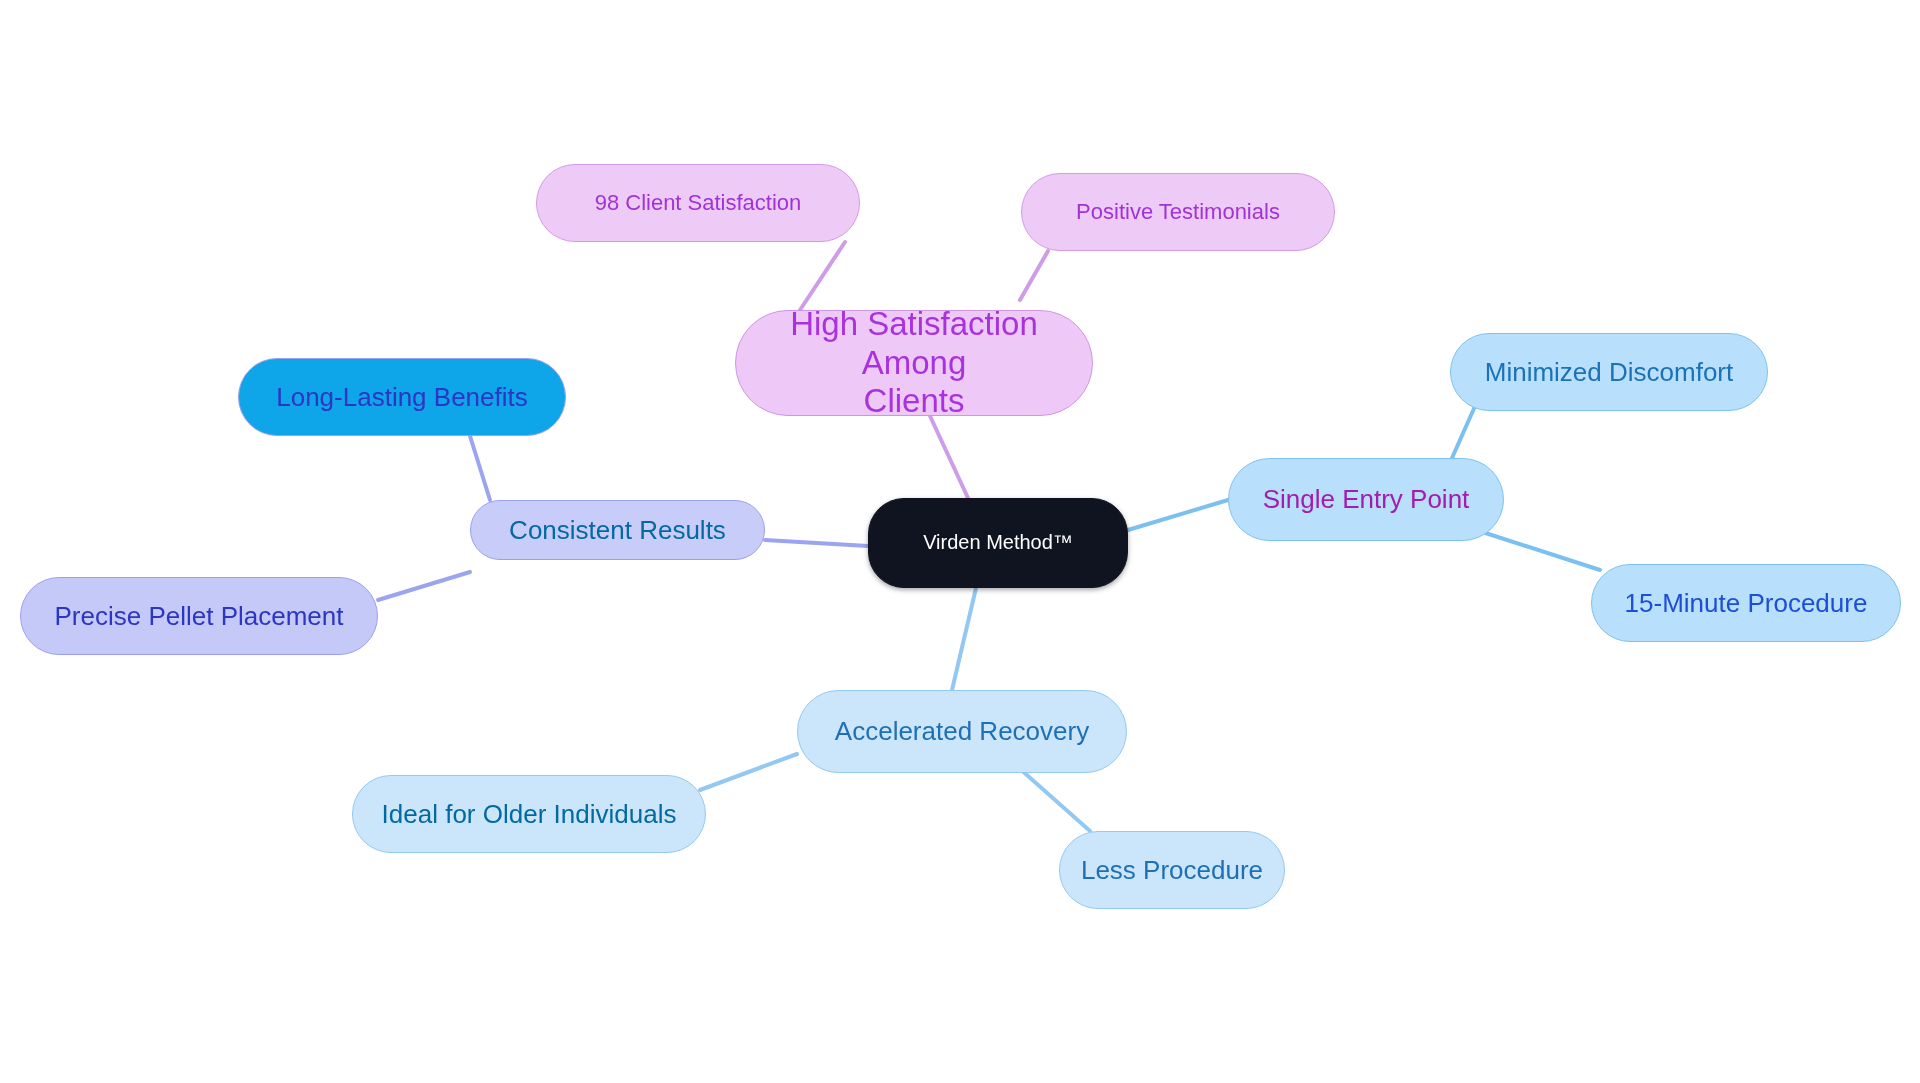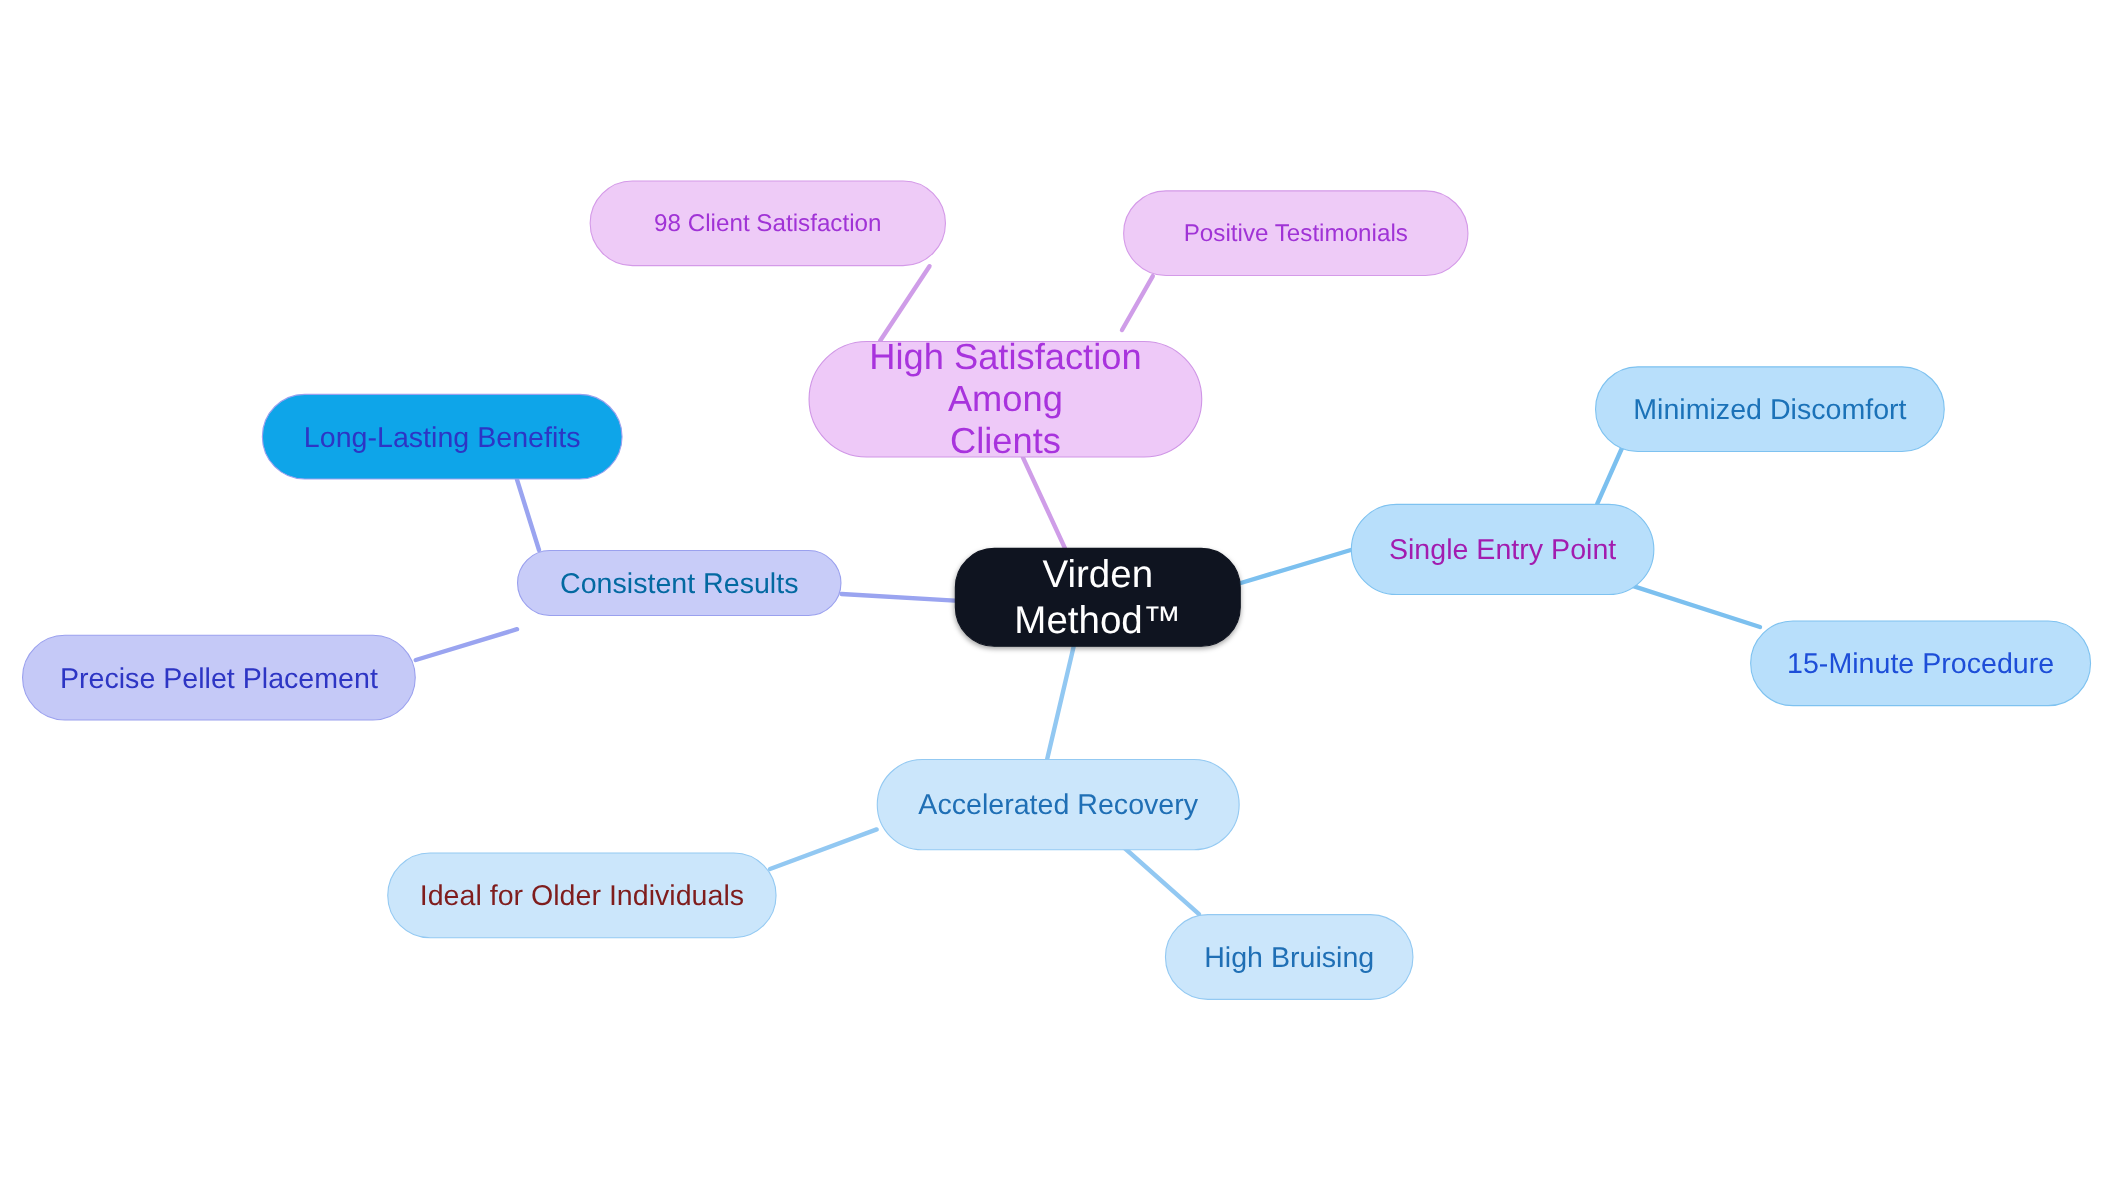--- a/index.html
+++ b/index.html
@@ -38,21 +38,21 @@
     border-style: solid;
     border-width: 1px;
     line-height: 1.18;
     padding: 0 18px;
     white-space: pre-line;
   }
   .node-root {
     background: #0f1420;
     border-color: #0f1420;
     color: #ffffff;
-    font-size: 35px;
+    font-size: 20px;
     box-shadow: 0 2px 5px rgba(0,0,0,0.35);
     border-radius: 36px;
   }
   .node-lavender {
     background: #c5c9f7;
     border-color: #9aa0ee;
     color: #2d35c4;
     font-size: 26px;
   }
   .node-lavender-branch {
@@ -111,16 +111,16 @@
       <div class="node node-lavender" style="left: 238px; top: 358px; width: 328px; height: 78px; background: #0ea5e9; border-color: rgb(154, 160, 238); color: rgb(45, 53, 196);">Long-Lasting Benefits</div>
       <div class="node node-lavender" style="left: 20px; top: 577px; width: 358px; height: 78px; background: rgb(197, 201, 247); border-color: rgb(154, 160, 238); color: rgb(45, 53, 196);">Precise Pellet Placement</div>
       <div class="node node-pink-branch" style="left: 735px; top: 310px; width: 358px; height: 106px; background: rgb(238, 201, 248); border-color: rgb(207, 149, 230); color: rgb(168, 51, 221);">High Satisfaction Among
 Clients</div>
       <div class="node node-pink" style="left: 536px; top: 164px; width: 324px; height: 78px; background: rgb(238, 203, 247); border-color: rgb(212, 154, 232); color: rgb(160, 51, 214);">98 Client Satisfaction</div>
       <div class="node node-pink" style="left: 1021px; top: 173px; width: 314px; height: 78px; background: rgb(238, 203, 247); border-color: rgb(212, 154, 232); color: rgb(160, 51, 214);">Positive Testimonials</div>
       <div class="node node-blue" style="left: 1228px; top: 458px; width: 276px; height: 83px; background: rgb(184, 223, 251); border-color: rgb(126, 194, 240); color: #a21caf;">Single Entry Point</div>
       <div class="node node-blue" style="left: 1450px; top: 317px; width: 318px; height: 78px; background: rgb(184, 223, 251); border-color: rgb(126, 194, 240); color: rgb(27, 114, 184); margin-top: 16px;">Minimized Discomfort</div>
       <div class="node node-blue" style="left: 1591px; top: 564px; width: 310px; height: 78px; background: rgb(184, 223, 251); border-color: rgb(126, 194, 240); color: #1d4ed8;">15-Minute Procedure</div>
       <div class="node node-blue-pale" style="left: 797px; top: 690px; width: 330px; height: 83px; background: rgb(203, 230, 251); border-color: rgb(147, 201, 242); color: rgb(31, 111, 181);">Accelerated Recovery</div>
-      <div class="node node-blue-pale" style="left: 352px; top: 775px; width: 354px; height: 78px; background: rgb(203, 230, 251); border-color: rgb(147, 201, 242); color: #7f1d1d;">Ideal for Older Individuals</div>
-      <div class="node node-blue-pale" style="left: 1059px; top: 831px; width: 226px; height: 78px; background: rgb(203, 230, 251); border-color: rgb(147, 201, 242); color: rgb(31, 111, 181);">High Bruising</div>
+      <div class="node node-blue-pale" style="left: 352px; top: 775px; width: 354px; height: 78px; background: rgb(203, 230, 251); border-color: rgb(147, 201, 242); color: #0369a1;">Ideal for Older Individuals</div>
+      <div class="node node-blue-pale" style="left: 1059px; top: 831px; width: 226px; height: 78px; background: rgb(203, 230, 251); border-color: rgb(147, 201, 242); color: rgb(31, 111, 181);">Less Procedure</div>
     </div>
 </div>
 
 </body></html>

